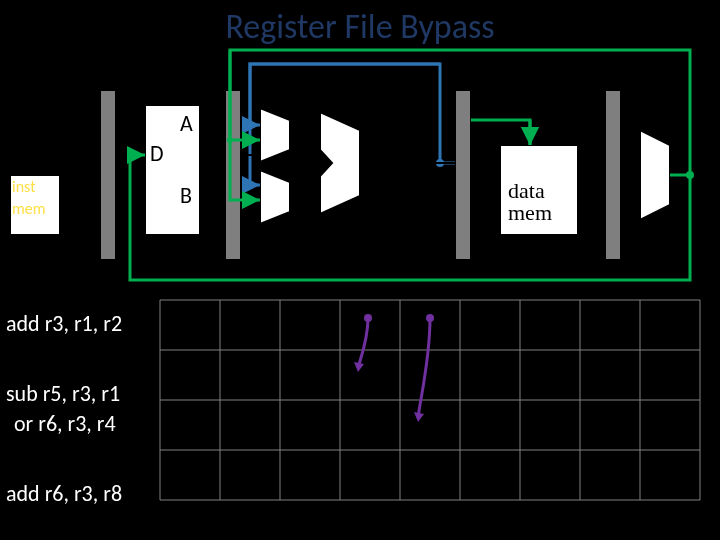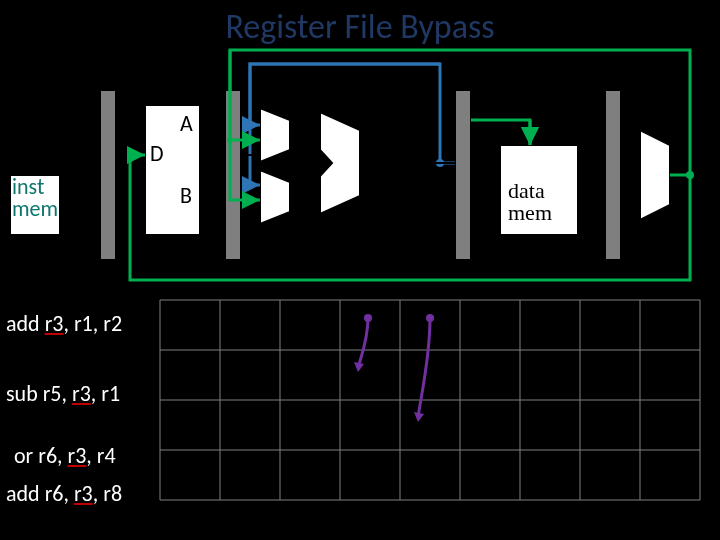--- a/index.html
+++ b/index.html
@@ -22,30 +22,30 @@
     font-weight: 400;
   }
   svg { position: absolute; top: 0; left: 0; }
   .label {
     position: absolute;
     font-size: 22px;
     color: #000;
   }
   .wlabel {
     position: absolute;
-    font-size: 22px;
-    color: #0f766e;
+    font-size: 16px;
+    color: #fde047;
   }
   .instr {
     position: absolute;
     font-size: 22px;
     color: #fff;
     left: 6px;
   }
-  .redu { text-decoration: underline; text-decoration-color: #c00000; }
+  .redu { text-decoration-color: #c00000; }
   .cell {
     position: absolute;
     font-size: 24px;
     color: #000;
     text-align: center;
     width: 60px;
   }
   .hatch {
     position: absolute;
     width: 56px; height: 22px;
@@ -162,21 +162,21 @@
   <path d="M414,412 L418,422 L424,414" fill="#7030A0"></path>
   <circle cx="368" cy="318" r="4" fill="#7030A0"></circle>
   <circle cx="430" cy="318" r="4" fill="#7030A0"></circle>
 </svg>
 
 <div class="hatch" style="left:402px; top:332px;"></div>
 <div class="hatch" style="left:402px; top:478px;"></div>
 
 <div class="instr" style="top:310px;"><span>add </span><span class="redu">r3</span><span>, r1, r2</span></div>
 <div class="instr" style="top:360px;margin-top:20px;"><span>sub r5, </span><span class="redu">r3</span><span>, r1</span></div>
-<div class="instr" style="top:410px; left:14px;margin-top:32px;"><span>or r6, </span><span class="redu">r3</span><span>, r4</span></div>
+<div class="instr" style="top:410px; left:14px;"><span>or r6, </span><span class="redu">r3</span><span>, r4</span></div>
 <div class="instr" style="top:480px;"><span>add r6, </span><span class="redu">r3</span><span>, r8</span></div>
 
 <div id="cells">
     <div class="cell" style="left: 160px; top: 308px;">IF</div>
     <div class="cell" style="left: 220px; top: 308px;">ID</div>
     <div class="cell" style="left: 280px; top: 308px;">Ex</div>
     <div class="cell" style="left: 340px; top: 308px;">M</div>
     <div class="cell" style="left: 400px; top: 308px;">W</div>
     <div class="cell" style="left: 220px; top: 358px;">IF</div>
     <div class="cell" style="left: 280px; top: 358px;">ID</div>

